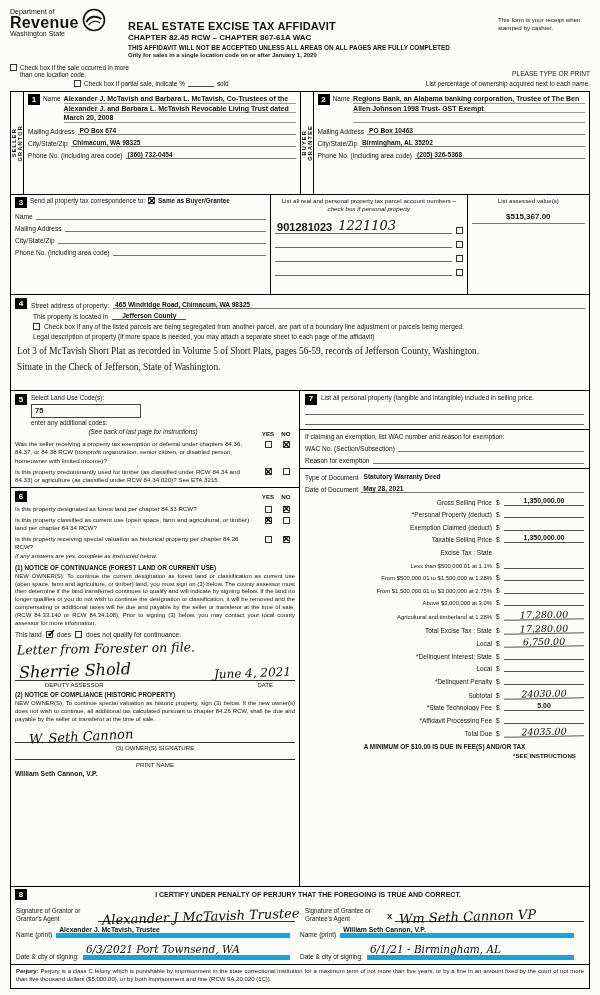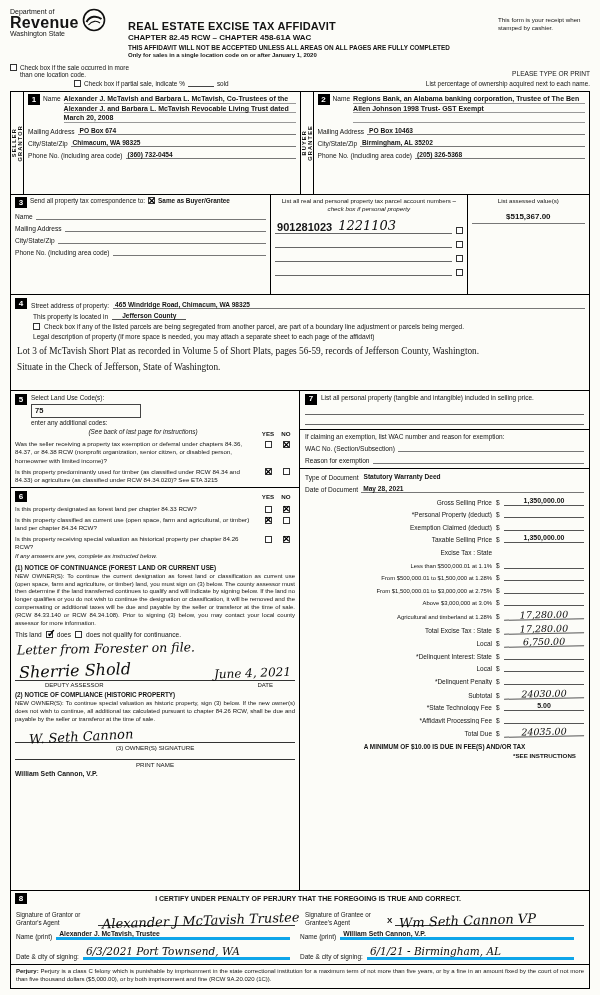--- a/index.html
+++ b/index.html
@@ -125,21 +125,21 @@
   .s8-head{display:flex; align-items:center; gap:4px; padding:2px 4px; }
   .s8-title{flex:1; text-align:center; font-size:7px; font-weight:bold;}
   .s8-sigs{display:flex;}
   .s8-col{flex:1; display:flex; gap:4px; padding:2px 5px; align-items:flex-end;}
   .s8-lab{width:78px; font-size:6.3px; line-height:1.25;}
   .s8-line{flex:1; border-bottom:1px solid #333; height:18px; position:relative;}
   .s8-sig{position:absolute; bottom:-3px; left:4px; font-size:13px; white-space:nowrap; transform:rotate(-2deg);}
   .s8-x{position:absolute; bottom:0; left:-8px; font-weight:bold; font-size:8px; font-family:"Liberation Sans",sans-serif; font-style:normal;}
   .s8-row{display:flex; font-size:6.5px; padding:2px 5px 0;}
   .s8-cell{flex:1; display:flex; gap:4px; align-items:flex-end; padding-right:10px;}
-  .s8-cell .fl{flex:1; border-bottom:3px solid #0ea5e9; min-height:9px; padding:0 3px;}
+  .s8-cell .fl{flex:1; border-bottom:5px solid #0ea5e9; min-height:9px; padding:0 3px;}
   .s8-cell .fl.b{font-size:6.8px;}
   .hand-dc{font-size:10.5px; white-space:nowrap; transform:rotate(-1deg);}
   .perjury{font-size:6px; line-height:1.3; padding:3px 5px 4px; border-top:1px solid #000; margin-top:4px; text-align:justify;}
 
   
   .footer{margin-top:auto; display:flex; align-items:flex-end; padding-top:8px;}
   .stamp{font-family:"DejaVu Sans Mono",monospace; font-size:8.5px; letter-spacing:.5px; color:#2a2a2a; flex:1; transform:rotate(-.4deg);}
   .tsu{font-size:7px; font-weight:bold; letter-spacing:.3px;}
   .ct{flex:1; text-align:right; font-size:8px; letter-spacing:.5px;}
 </style>
@@ -158,21 +158,21 @@
       <span>
         <svg width="24" height="24" viewBox="0 0 24 24">
           <circle cx="12" cy="12" r="10.5" fill="none" stroke="#111" stroke-width="1.6"></circle>
           <path d="M4.5 14 C8 7.5, 15 7.5, 19.5 11" fill="none" stroke="#111" stroke-width="2"></path>
           <path d="M6.5 17 C10 12.5, 15 12.5, 18 15" fill="none" stroke="#111" stroke-width="1.1"></path>
         </svg>
       </span>
     </div>
     <div class="title-blk">
       <div class="t1">REAL ESTATE EXCISE TAX AFFIDAVIT</div>
-      <div class="t2">CHAPTER 82.45 RCW – CHAPTER 458-61A WAC</div>
+      <div class="t2">CHAPTER 82.45 RCW – CHAPTER 867-61A WAC</div>
       <div class="t3">THIS AFFIDAVIT WILL NOT BE ACCEPTED UNLESS ALL AREAS ON ALL PAGES ARE FULLY COMPLETED</div>
       <div class="t4">Only for sales in a single location code on or after January 1, 2020</div>
     </div>
     <div class="receipt-blk">This form is your receipt when stamped by cashier.</div>
   </div>
 
   <div class="opts">
     <div class="opts-left">
       <div class="opt-line">
         <span class="cb"></span>

